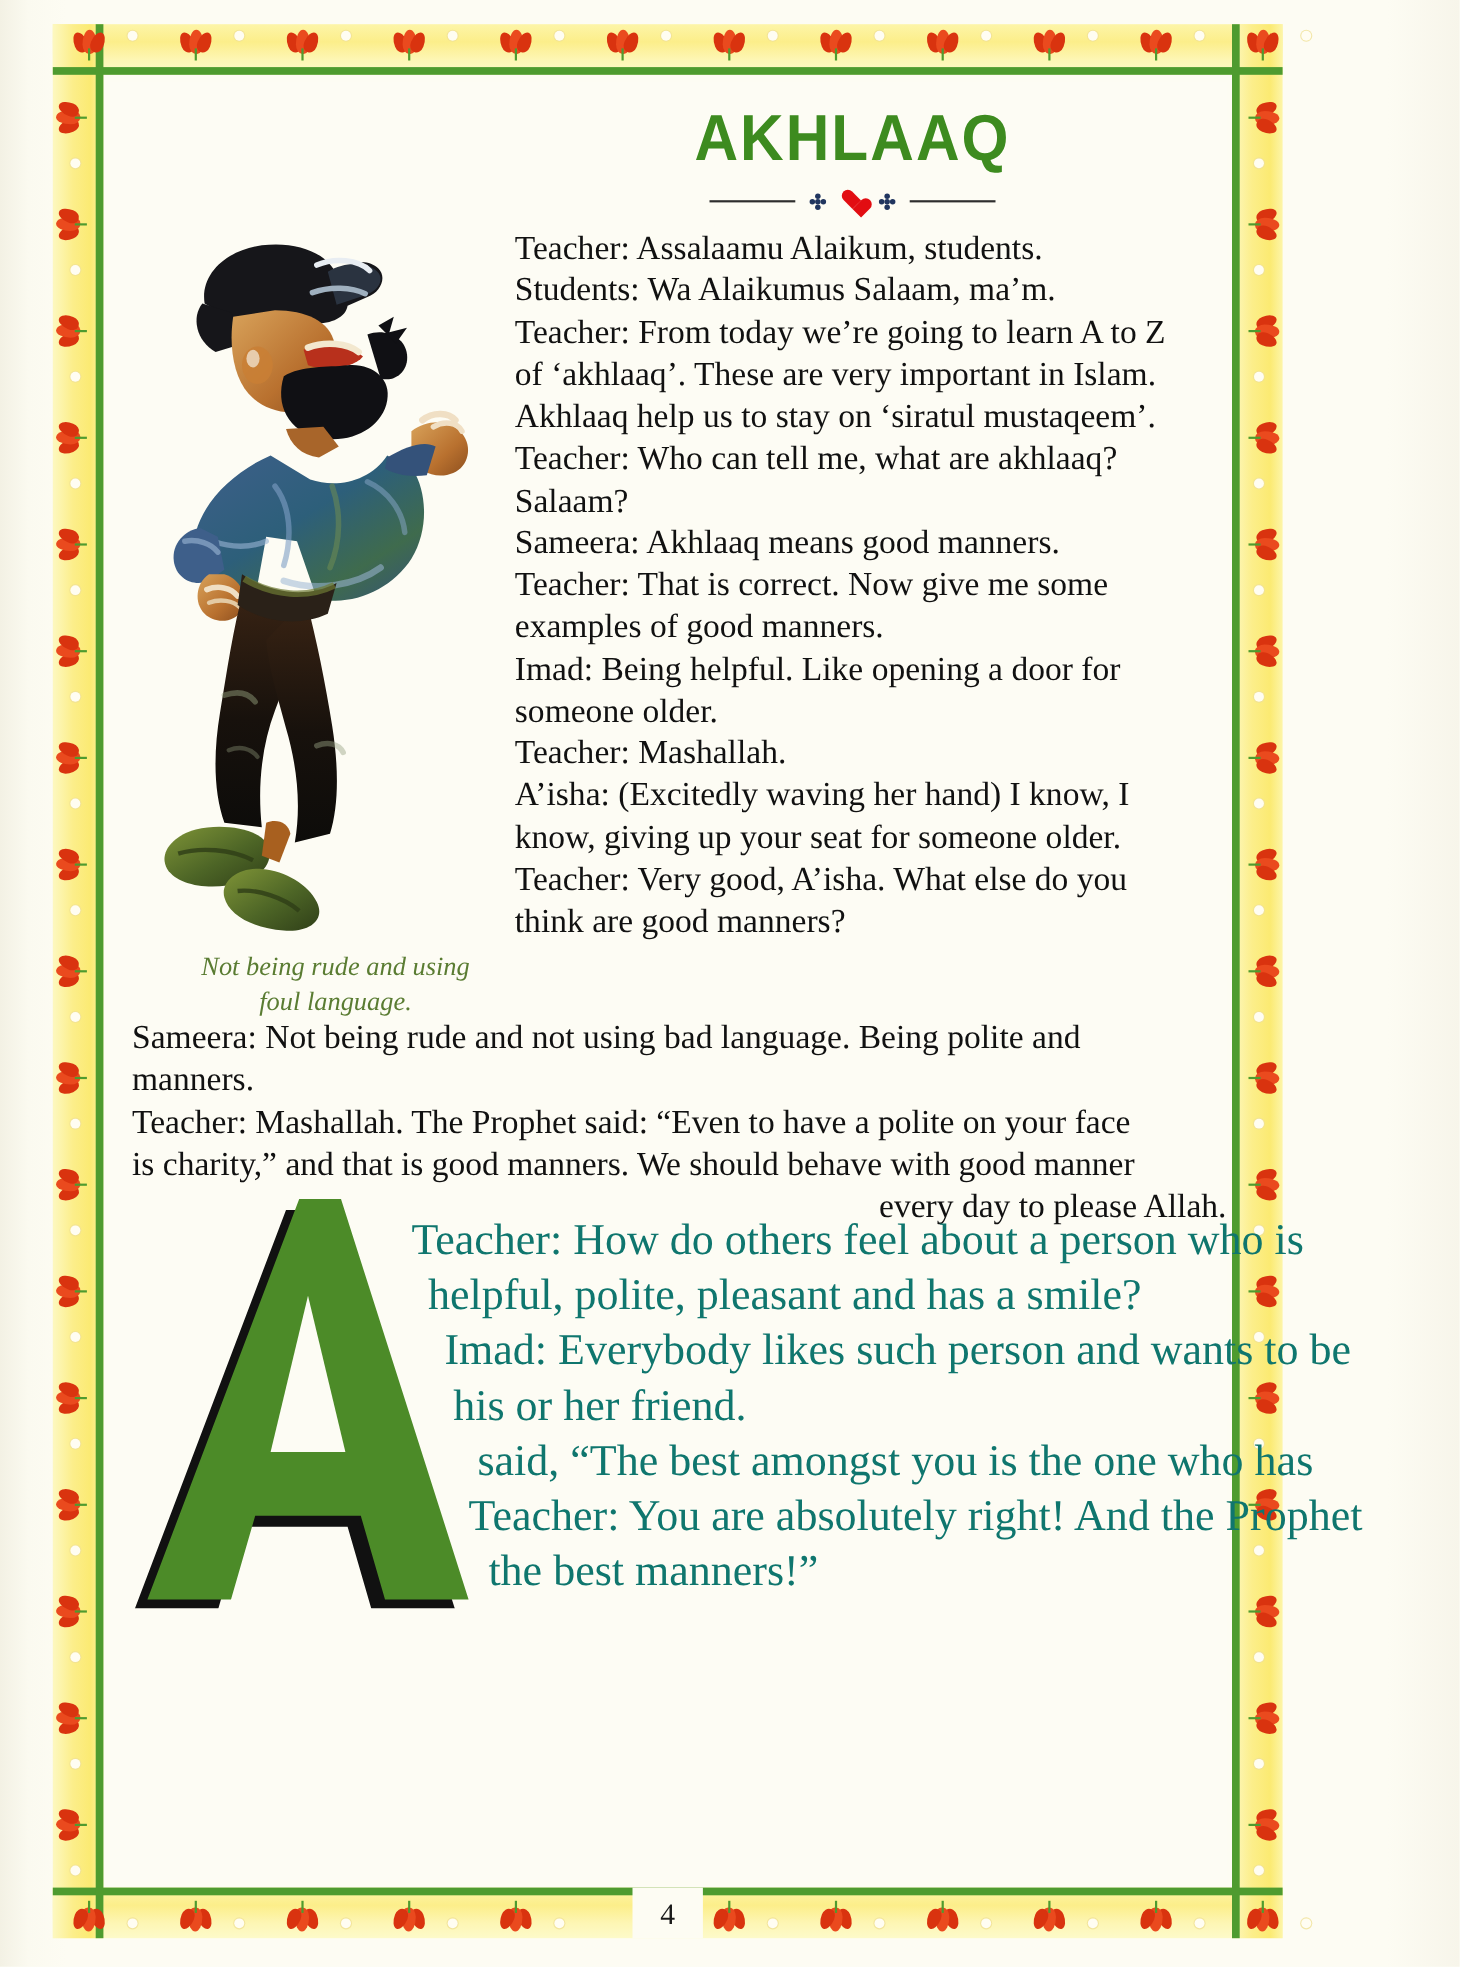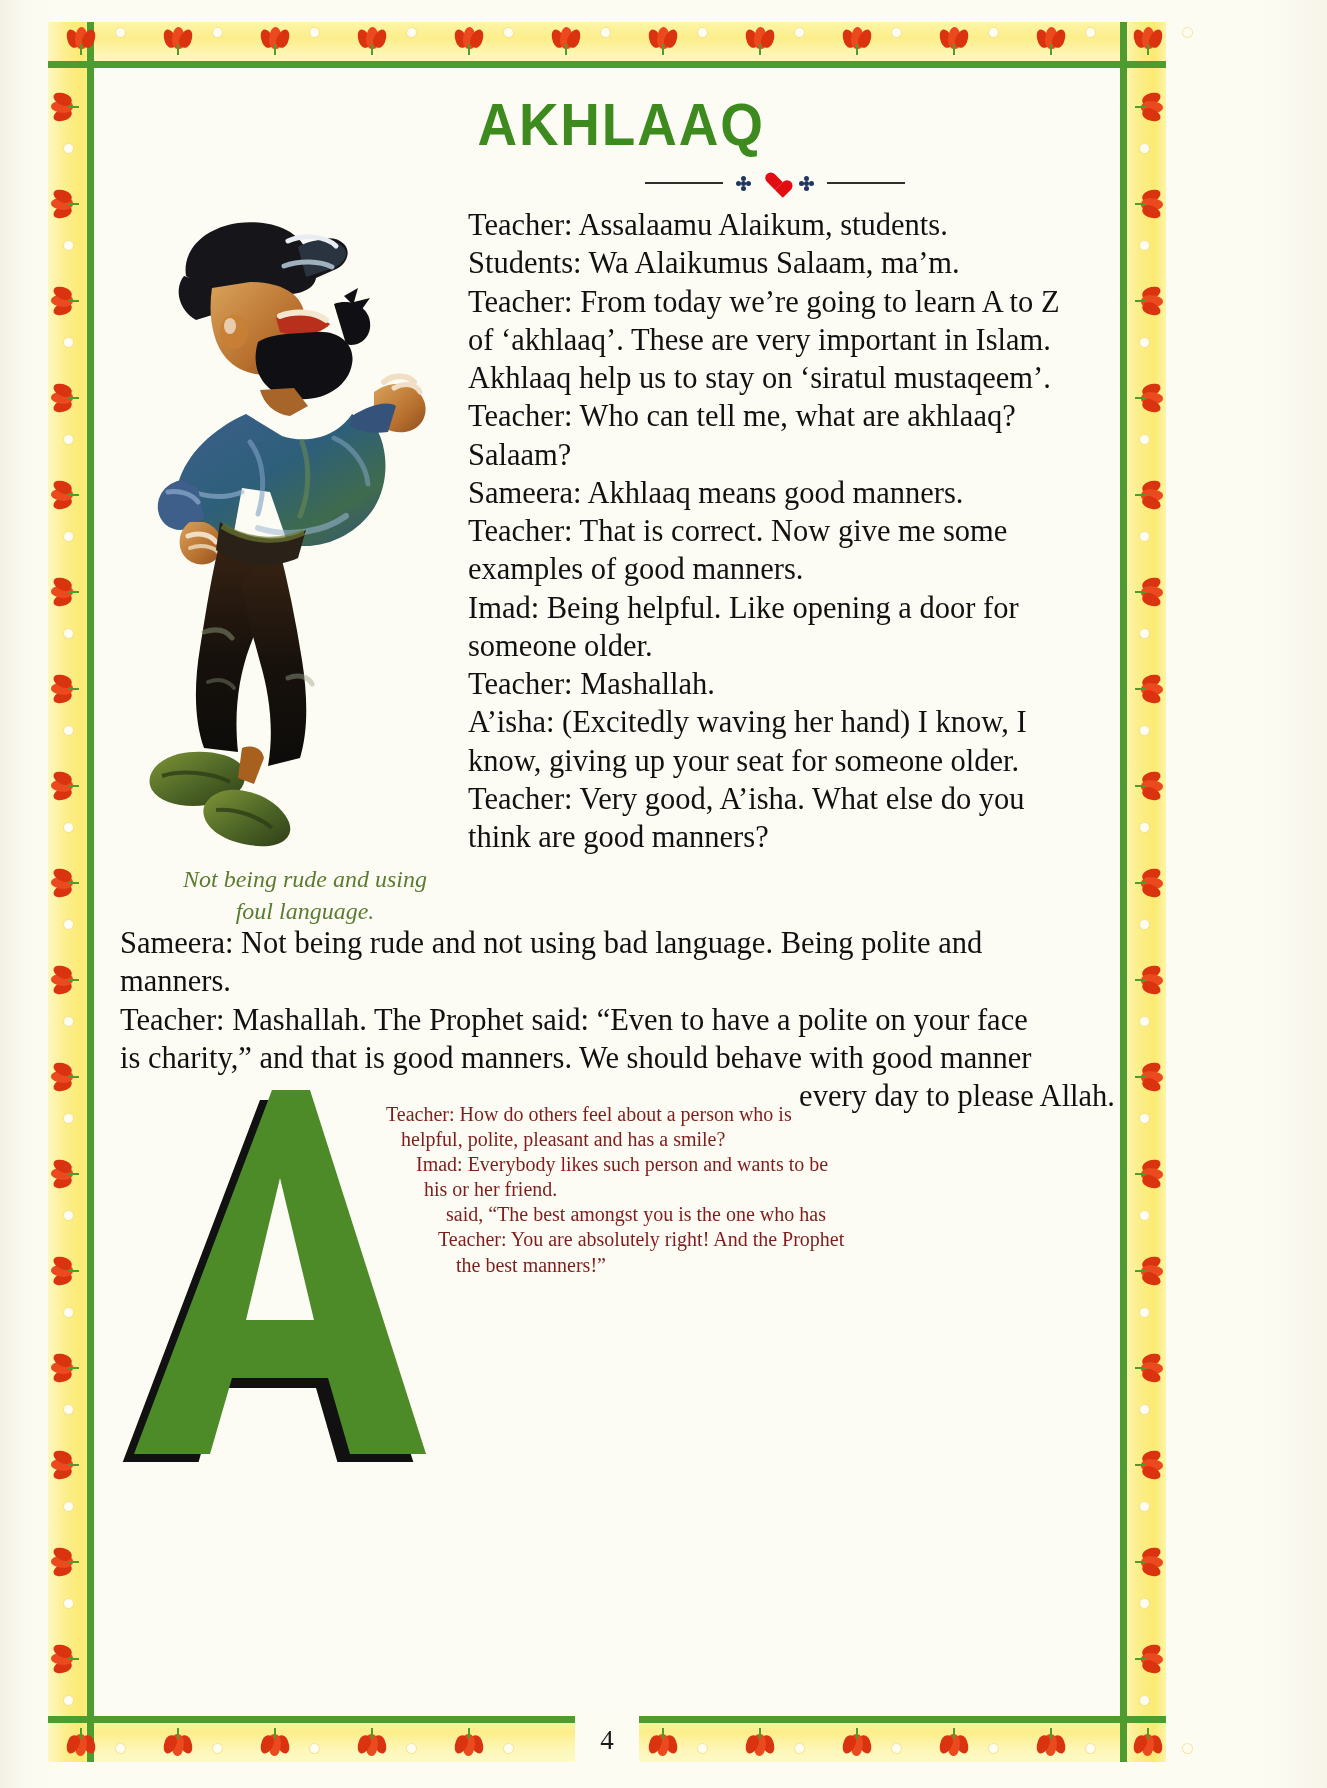--- a/index.html
+++ b/index.html
@@ -105,21 +105,21 @@
     width: 1016px; height: 1636px;
     background: #fdfcf4;
     padding: 0;
   }
 
   
   #heading-block {
     position: absolute;
     left: 355px; top: 22px;
     width: 640px;
-    text-align: left;
+    text-align: center;
   }
   #title {
     font-family: "Liberation Sans", sans-serif;
     font-weight: bold;
     font-size: 59px;
     letter-spacing: 2px;
     color: #3d8b1f;
     line-height: 1;
     transform: scaleX(0.93);
     margin: 0;
@@ -196,25 +196,25 @@
     position: absolute;
     left: 14px; top: 1008px;
     width: 360px; height: 380px;
     z-index: 2;
   }
   #dropcap svg { width: 100%; height: 100%; display: block; }
 
   
   #wrap-block {
     position: absolute;
-    left: 16px; top: 1028px;
+    left: 4px; top: 1028px;
     width: 1012px;
-    font-size: 20px;
+    font-size: 40px;
     line-height: 1.255;
-    color: #7f1d1d;
+    color: #0f766e;
     z-index: 3;
   }
   #wrap-block .ln { display: block; white-space: nowrap; }
   .i1 { padding-left: 270px; }
   .i2 { padding-left: 285px; }
   .i3 { padding-left: 300px; }
   .i4 { padding-left: 308px; }
   .i6 { padding-left: 322px; }
   .i7 { padding-left: 330px; }
   .i8 { padding-left: 340px; }

